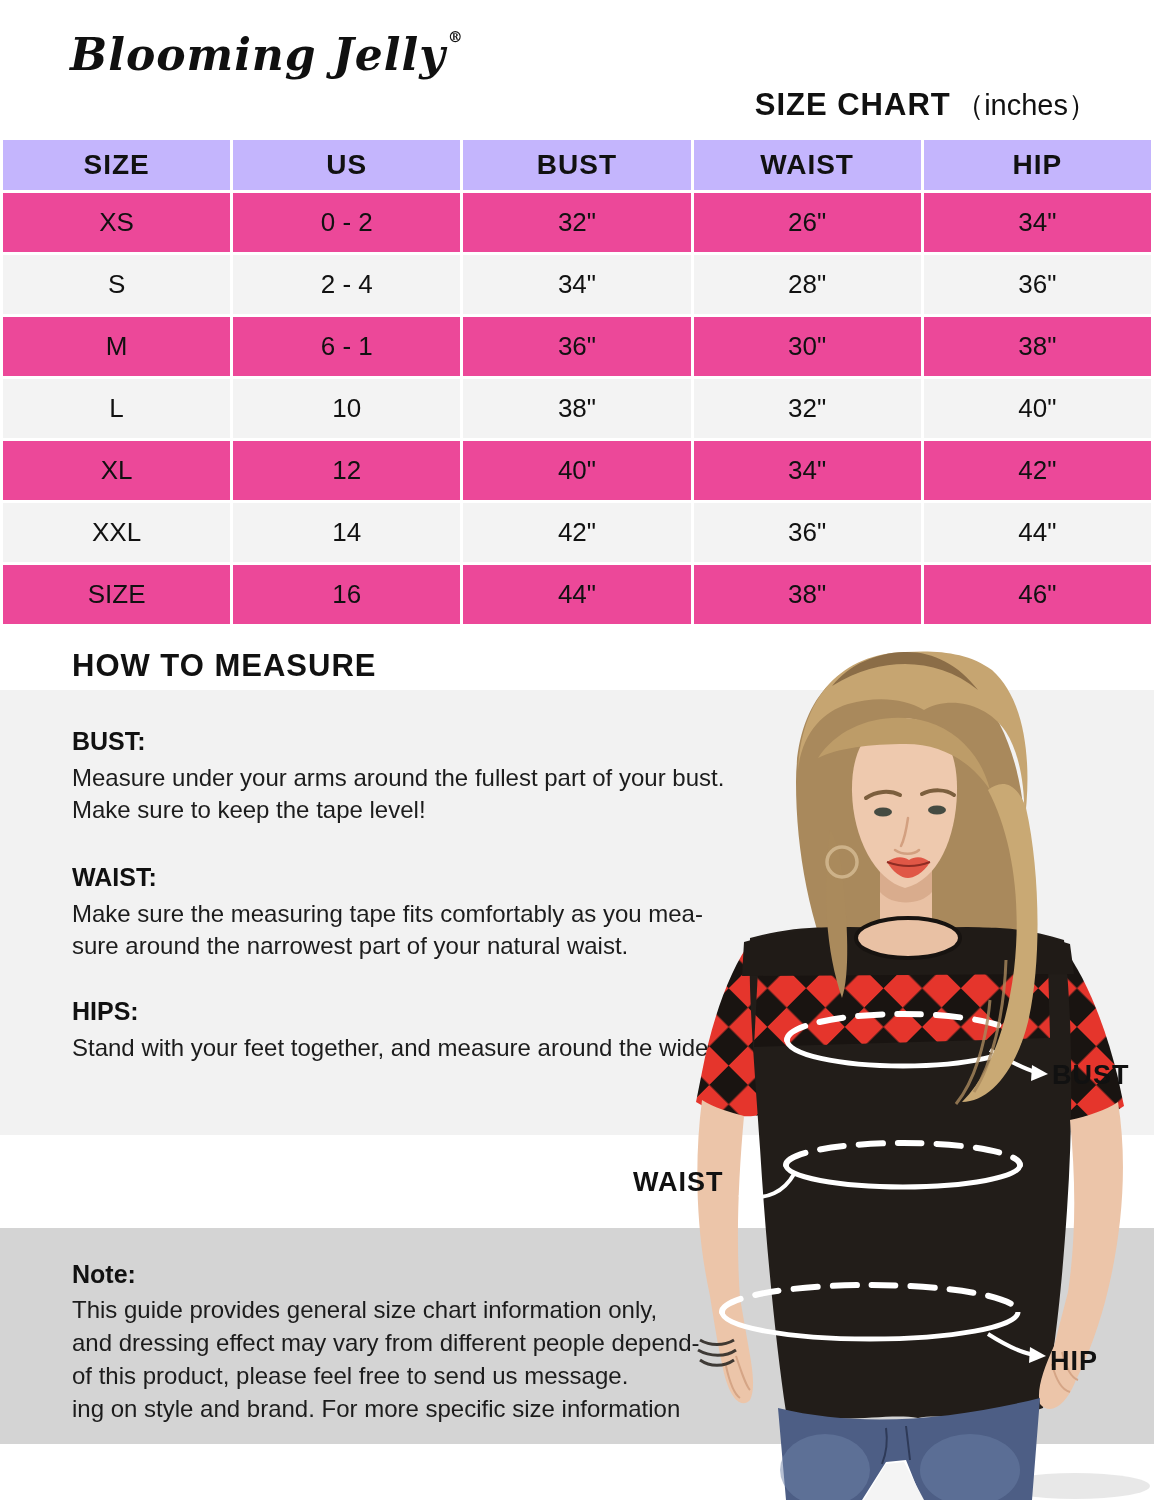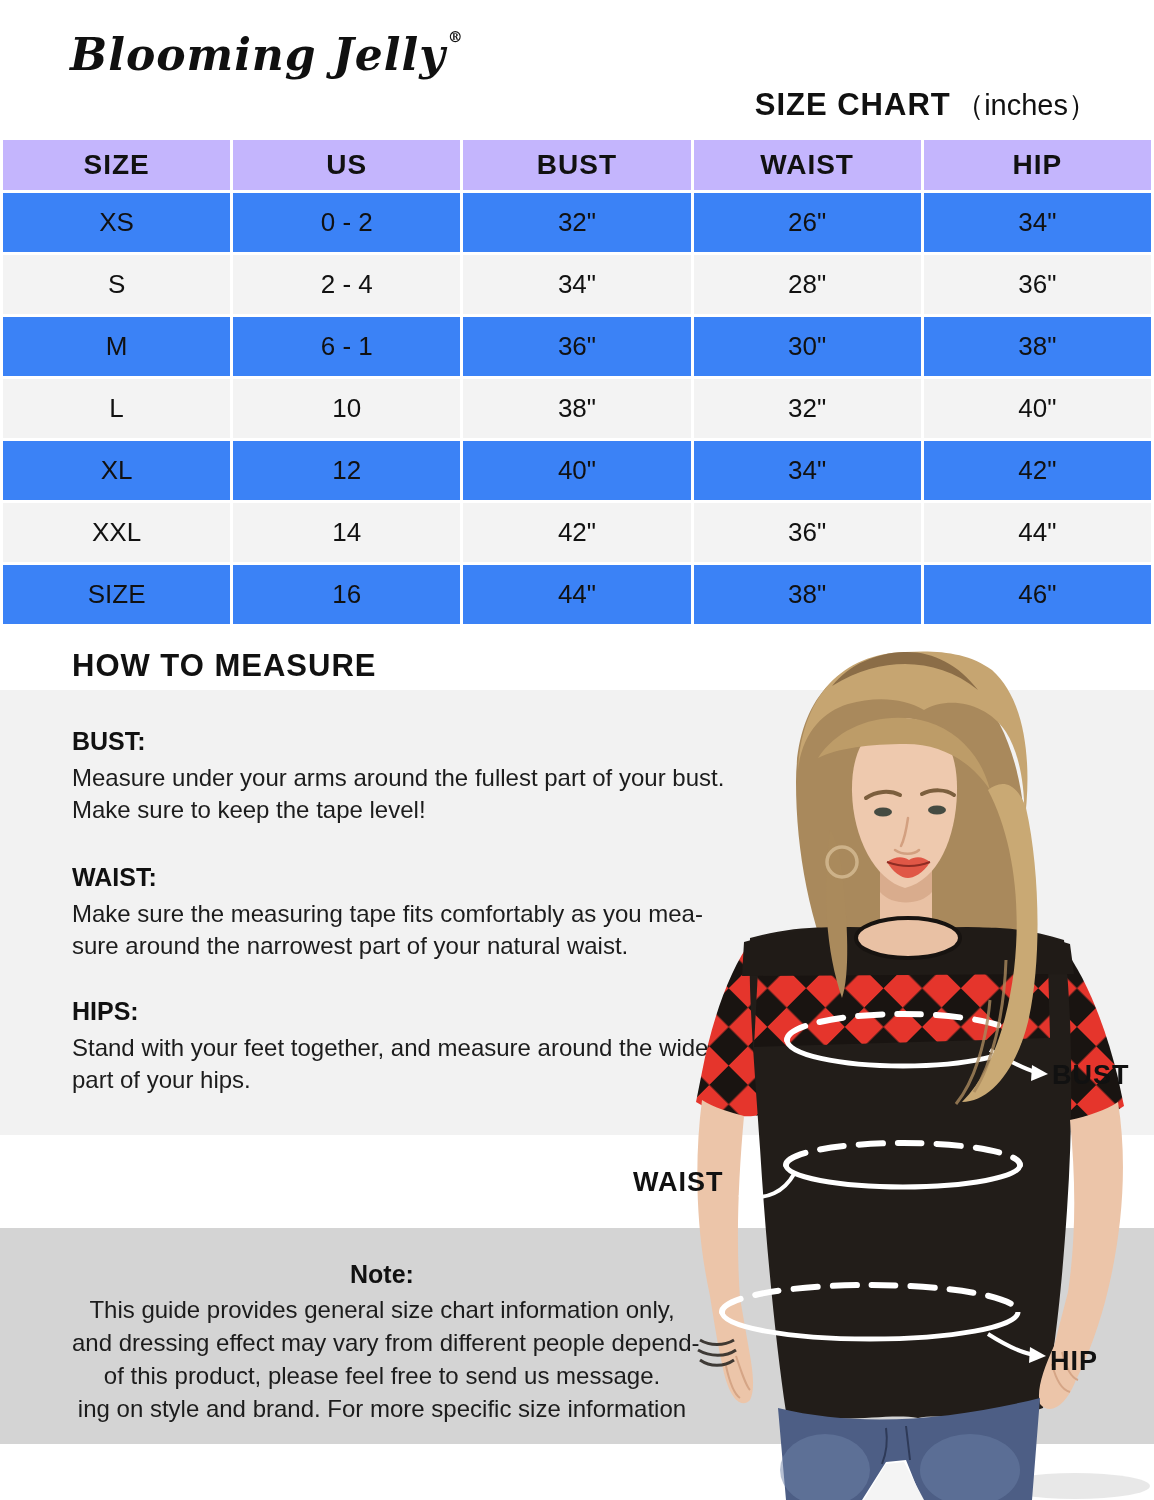--- a/index.html
+++ b/index.html
@@ -13,36 +13,36 @@
   .chart-head{position:absolute;top:86px;right:57px;white-space:nowrap;}
   .chart-head .t{font-size:31px;font-weight:bold;letter-spacing:1px;}
   .chart-head .u{font-size:29px;font-weight:normal;}
 
   
   table.size{position:absolute;left:0;top:137px;width:1154px;table-layout:fixed;
              border-collapse:separate;border-spacing:3px;background:#fff;}
   table.size th{height:48px;background:#c4b5fd;font-size:28px;font-weight:bold;
                 text-align:center;vertical-align:middle;letter-spacing:1px;}
   table.size td{height:57px;font-size:26px;font-weight:normal;text-align:center;vertical-align:middle;}
-  tr.rg td{background:#3b82f6;}
+  tr.rg td{background:#ec4899;}
   tr.rw td{background:#f3f3f3;}
 
   
   .panel-light{position:absolute;left:0;top:690px;width:1154px;height:445px;background:#f2f2f2;}
   .panel-note{position:absolute;left:0;top:1228px;width:1154px;height:216px;background:#d4d4d4;}
 
   
   .htm-title{position:absolute;left:72px;top:648px;font-size:31px;font-weight:bold;letter-spacing:1px;}
   .sect{position:absolute;left:72px;width:620px;}
   .sect .lab{font-size:25px;font-weight:bold;margin-bottom:6px;}
   .sect .ln{font-size:24px;line-height:32px;color:#1c1c1c;white-space:nowrap;}
   #sect-bust{top:727px;}
   #sect-waist{top:863px;}
   #sect-hips{top:997px;}
-  .note{position:absolute;left:72px;top:1260px;width:620px;text-align:center;}
+  .note{position:absolute;left:72px;top:1260px;width:620px;}
   .note .lab{font-size:25px;font-weight:bold;margin-bottom:4px;}
   .note .ln{font-size:24px;line-height:33px;color:#1c1c1c;white-space:nowrap;}
 
   
   .model{position:absolute;left:690px;top:640px;width:464px;height:860px;}
   .mlabel{position:absolute;font-size:27px;font-weight:bold;letter-spacing:1px;color:#111;}
   #lbl-bust{left:1052px;top:1060px;}
   #lbl-waist{left:633px;top:1167px;}
   #lbl-hip{left:1050px;top:1346px;}
 </style>
@@ -132,21 +132,20 @@
     <div class="ln">Make sure to keep the tape level!</div>
   </div>
   <div class="sect" id="sect-waist">
     <div class="lab">WAIST:</div>
     <div class="ln">Make sure the measuring tape fits comfortably as you mea-</div>
     <div class="ln">sure around the narrowest part of your natural waist.</div>
   </div>
   <div class="sect" id="sect-hips">
     <div class="lab">HIPS:</div>
     <div class="ln">Stand with your feet together, and measure around the widest</div>
-    <div class="ln">part of your hips.</div>
   </div>
 
   <div class="note">
     <div class="lab">Note:</div>
     <div class="ln">This guide provides general size chart information only,</div>
     <div class="ln">and dressing effect may vary from different people depend-</div>
     <div class="ln">of this product, please feel free to send us message.</div>
     <div class="ln">ing on style and brand. For more specific size information</div>
   </div>
 

